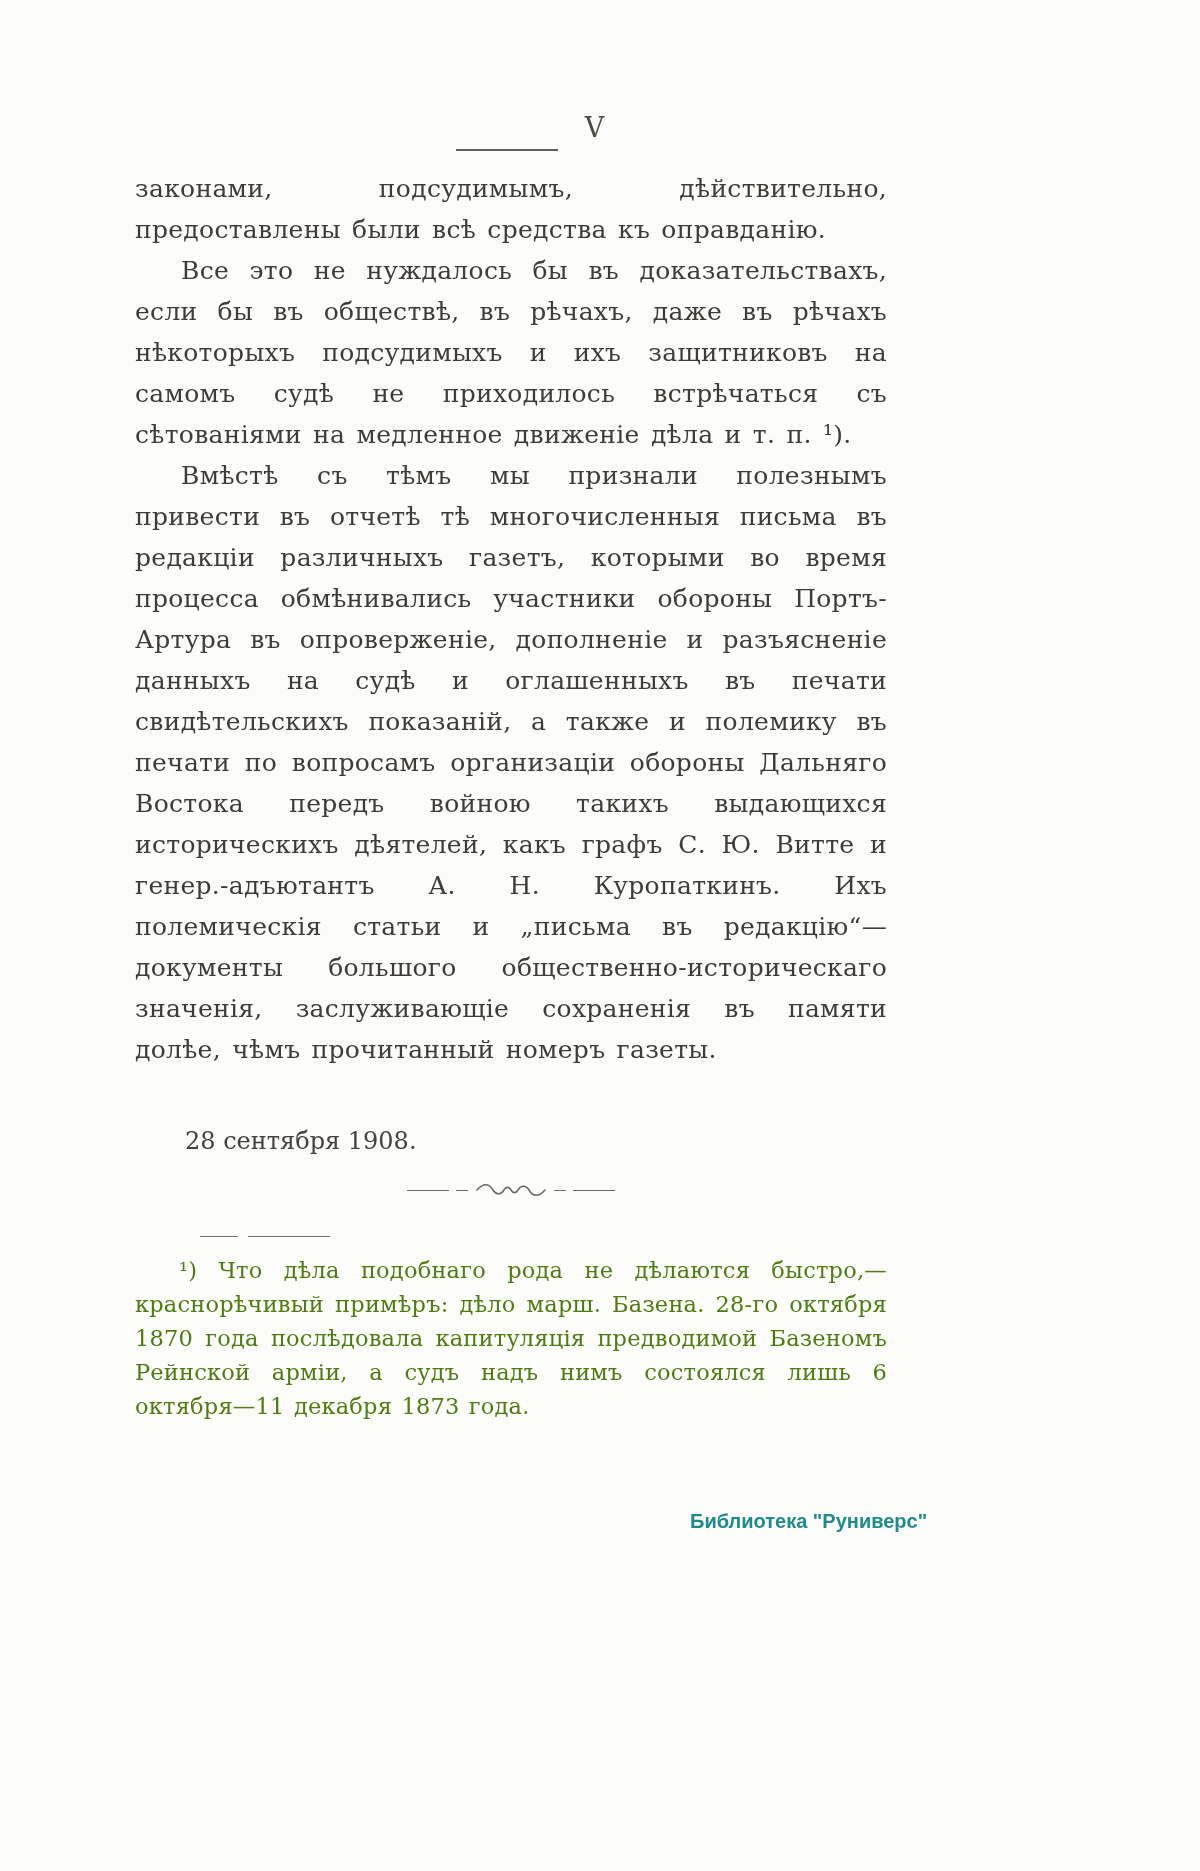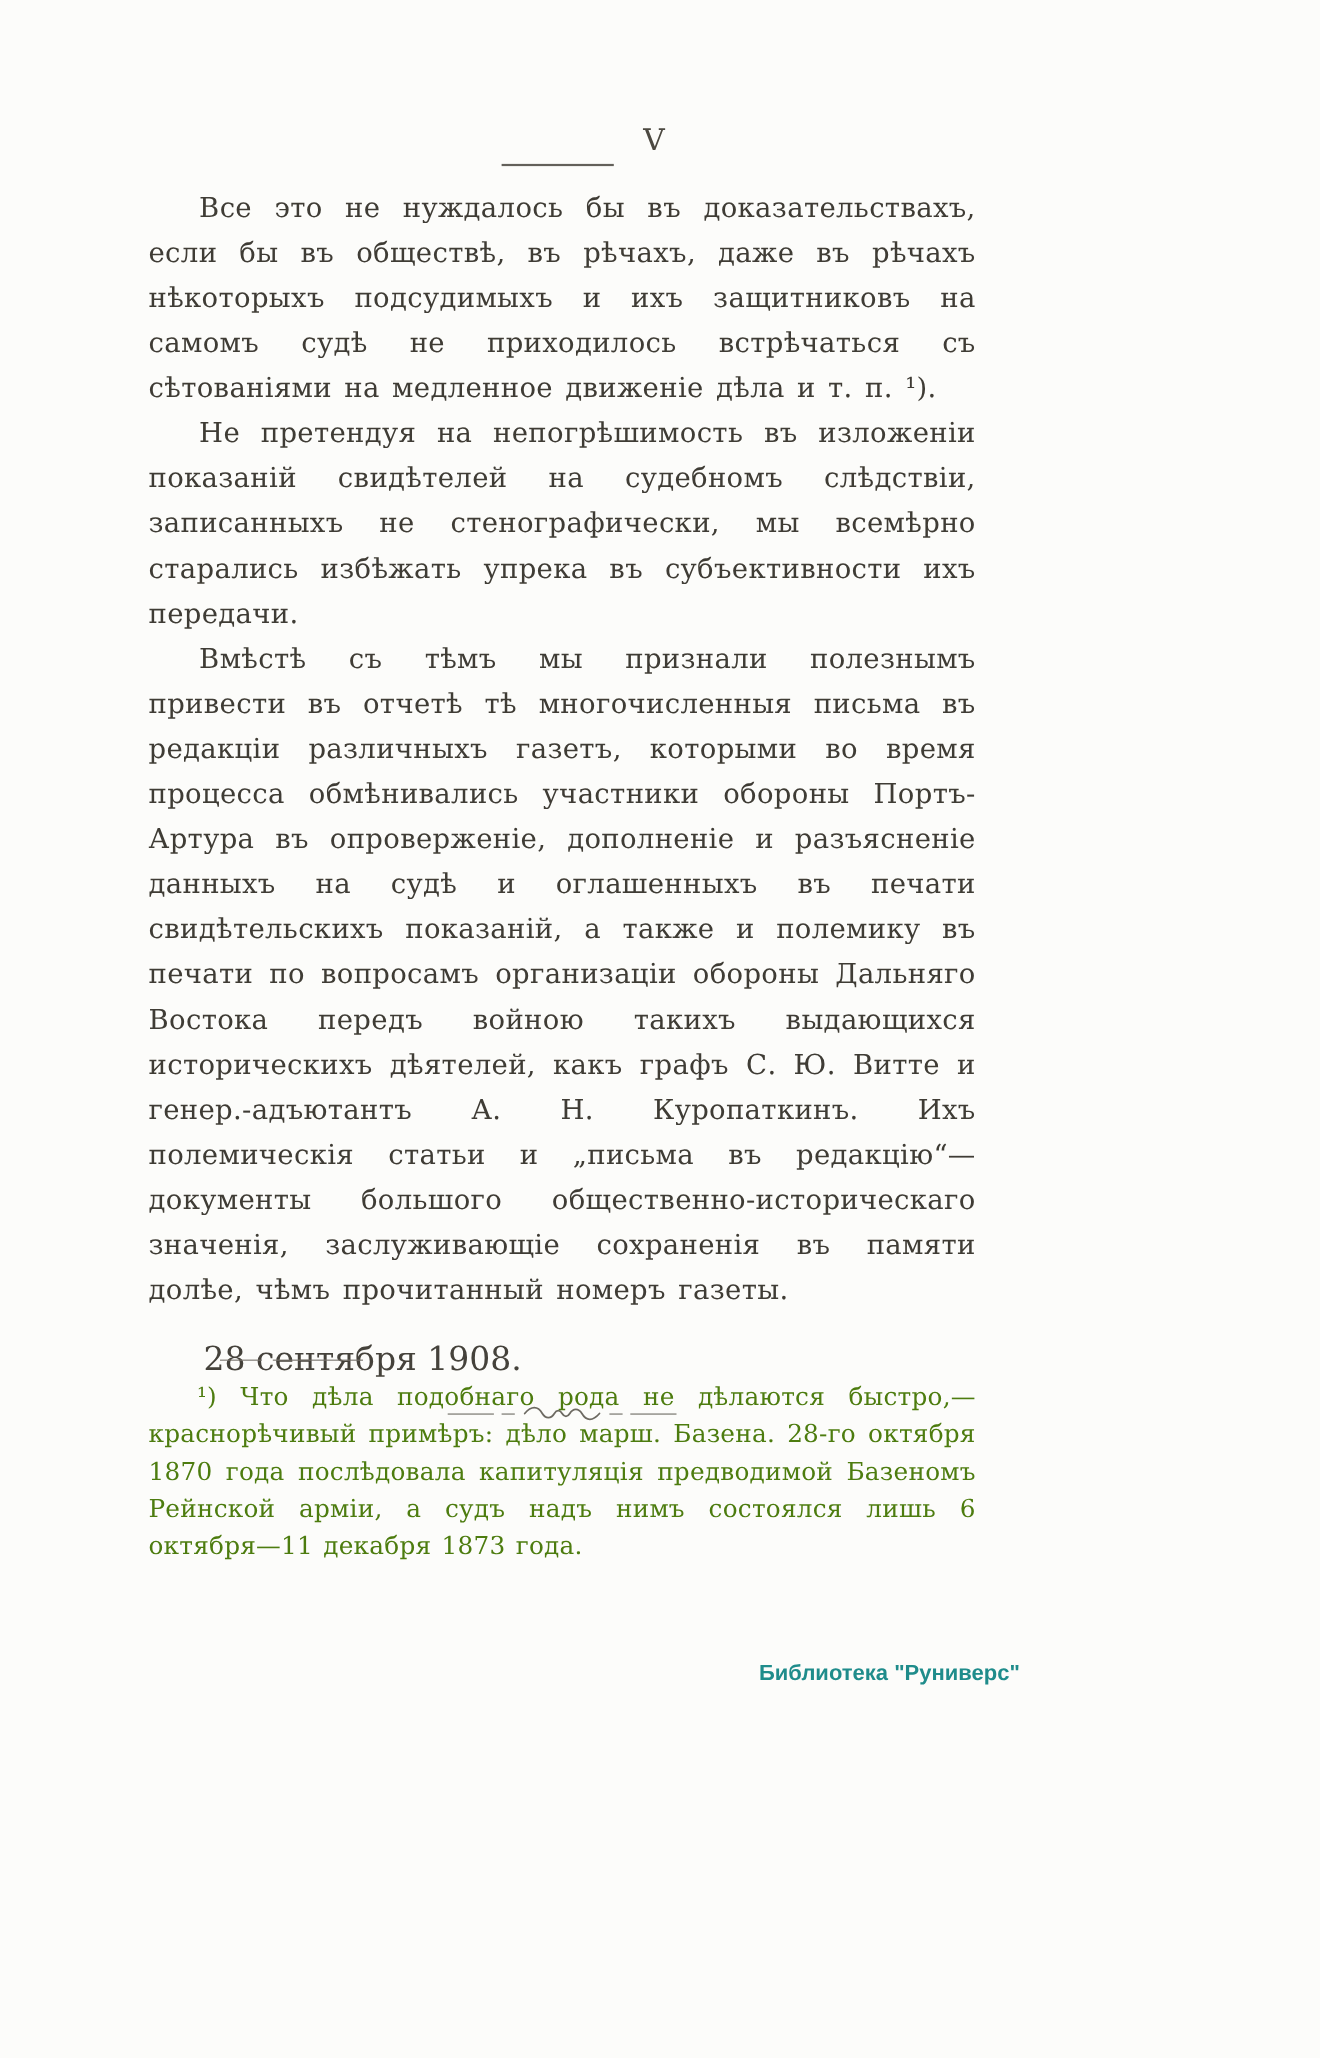--- a/index.html
+++ b/index.html
@@ -51,22 +51,22 @@
     text-align: justify;
     letter-spacing: 0.3px;
     word-spacing: 3px;
   }
   .body-text p.indent {
     text-indent: 46px;
   }
 
   
   .sig-block {
-    margin-top: 24px;
-    font-size: 30px;
+    margin-top: 52px;
+    font-size: 24px;
     line-height: 38px;
     color: #45423b;
   }
   .date-line { padding-left: 50px; }
   .place-line { padding-left: 118px; }
 
   
   .divider {
     margin-top: 22px;
     display: flex;
@@ -126,22 +126,22 @@
 </head>
 <body>
 
 <div class="page-number-wrap">
   <span class="pn">V</span>
   <div class="pn-rule"></div>
 </div>
 
 <div class="text-col">
   <div class="body-text">
+    <p>законами, подсудимымъ, дѣйствительно, предоставлены были всѣ средства къ оправданію.</p>
     <p class="indent">Все это не нуждалось бы въ доказательствахъ, если бы въ обществѣ, въ рѣчахъ, даже въ рѣчахъ нѣкоторыхъ подсудимыхъ и ихъ защитниковъ на самомъ судѣ не приходилось встрѣчаться съ сѣтованіями на медленное движеніе дѣла и т. п. ¹).</p>
-    <p class="indent">Не претендуя на непогрѣшимость въ изложеніи показаній свидѣтелей на судебномъ слѣдствіи, записанныхъ не стенографически, мы всемѣрно старались избѣжать упрека въ субъективности ихъ передачи.</p>
     <p class="indent">Вмѣстѣ съ тѣмъ мы признали полезнымъ привести въ отчетѣ тѣ многочисленныя письма въ редакціи различныхъ газетъ, которыми во время процесса обмѣнивались участники обороны Портъ-Артура въ опроверженіе, дополненіе и разъясненіе данныхъ на судѣ и оглашенныхъ въ печати свидѣтельскихъ показаній, а также и полемику въ печати по вопросамъ организаціи обороны Дальняго Востока передъ войною такихъ выдающихся историческихъ дѣятелей, какъ графъ С. Ю. Витте и генер.-адъютантъ А. Н. Куропаткинъ. Ихъ полемическія статьи и „письма въ редакцію“—документы большого общественно-историческаго значенія, заслуживающіе сохраненія въ памяти долѣе, чѣмъ прочитанный номеръ газеты.</p>
   </div>
 
   <div class="sig-block">
     <div class="date-line">28 сентября 1908.</div>
   </div>
 
   <div class="divider">
     <span class="div-dash long"></span>
     <span class="div-dash short"></span>

